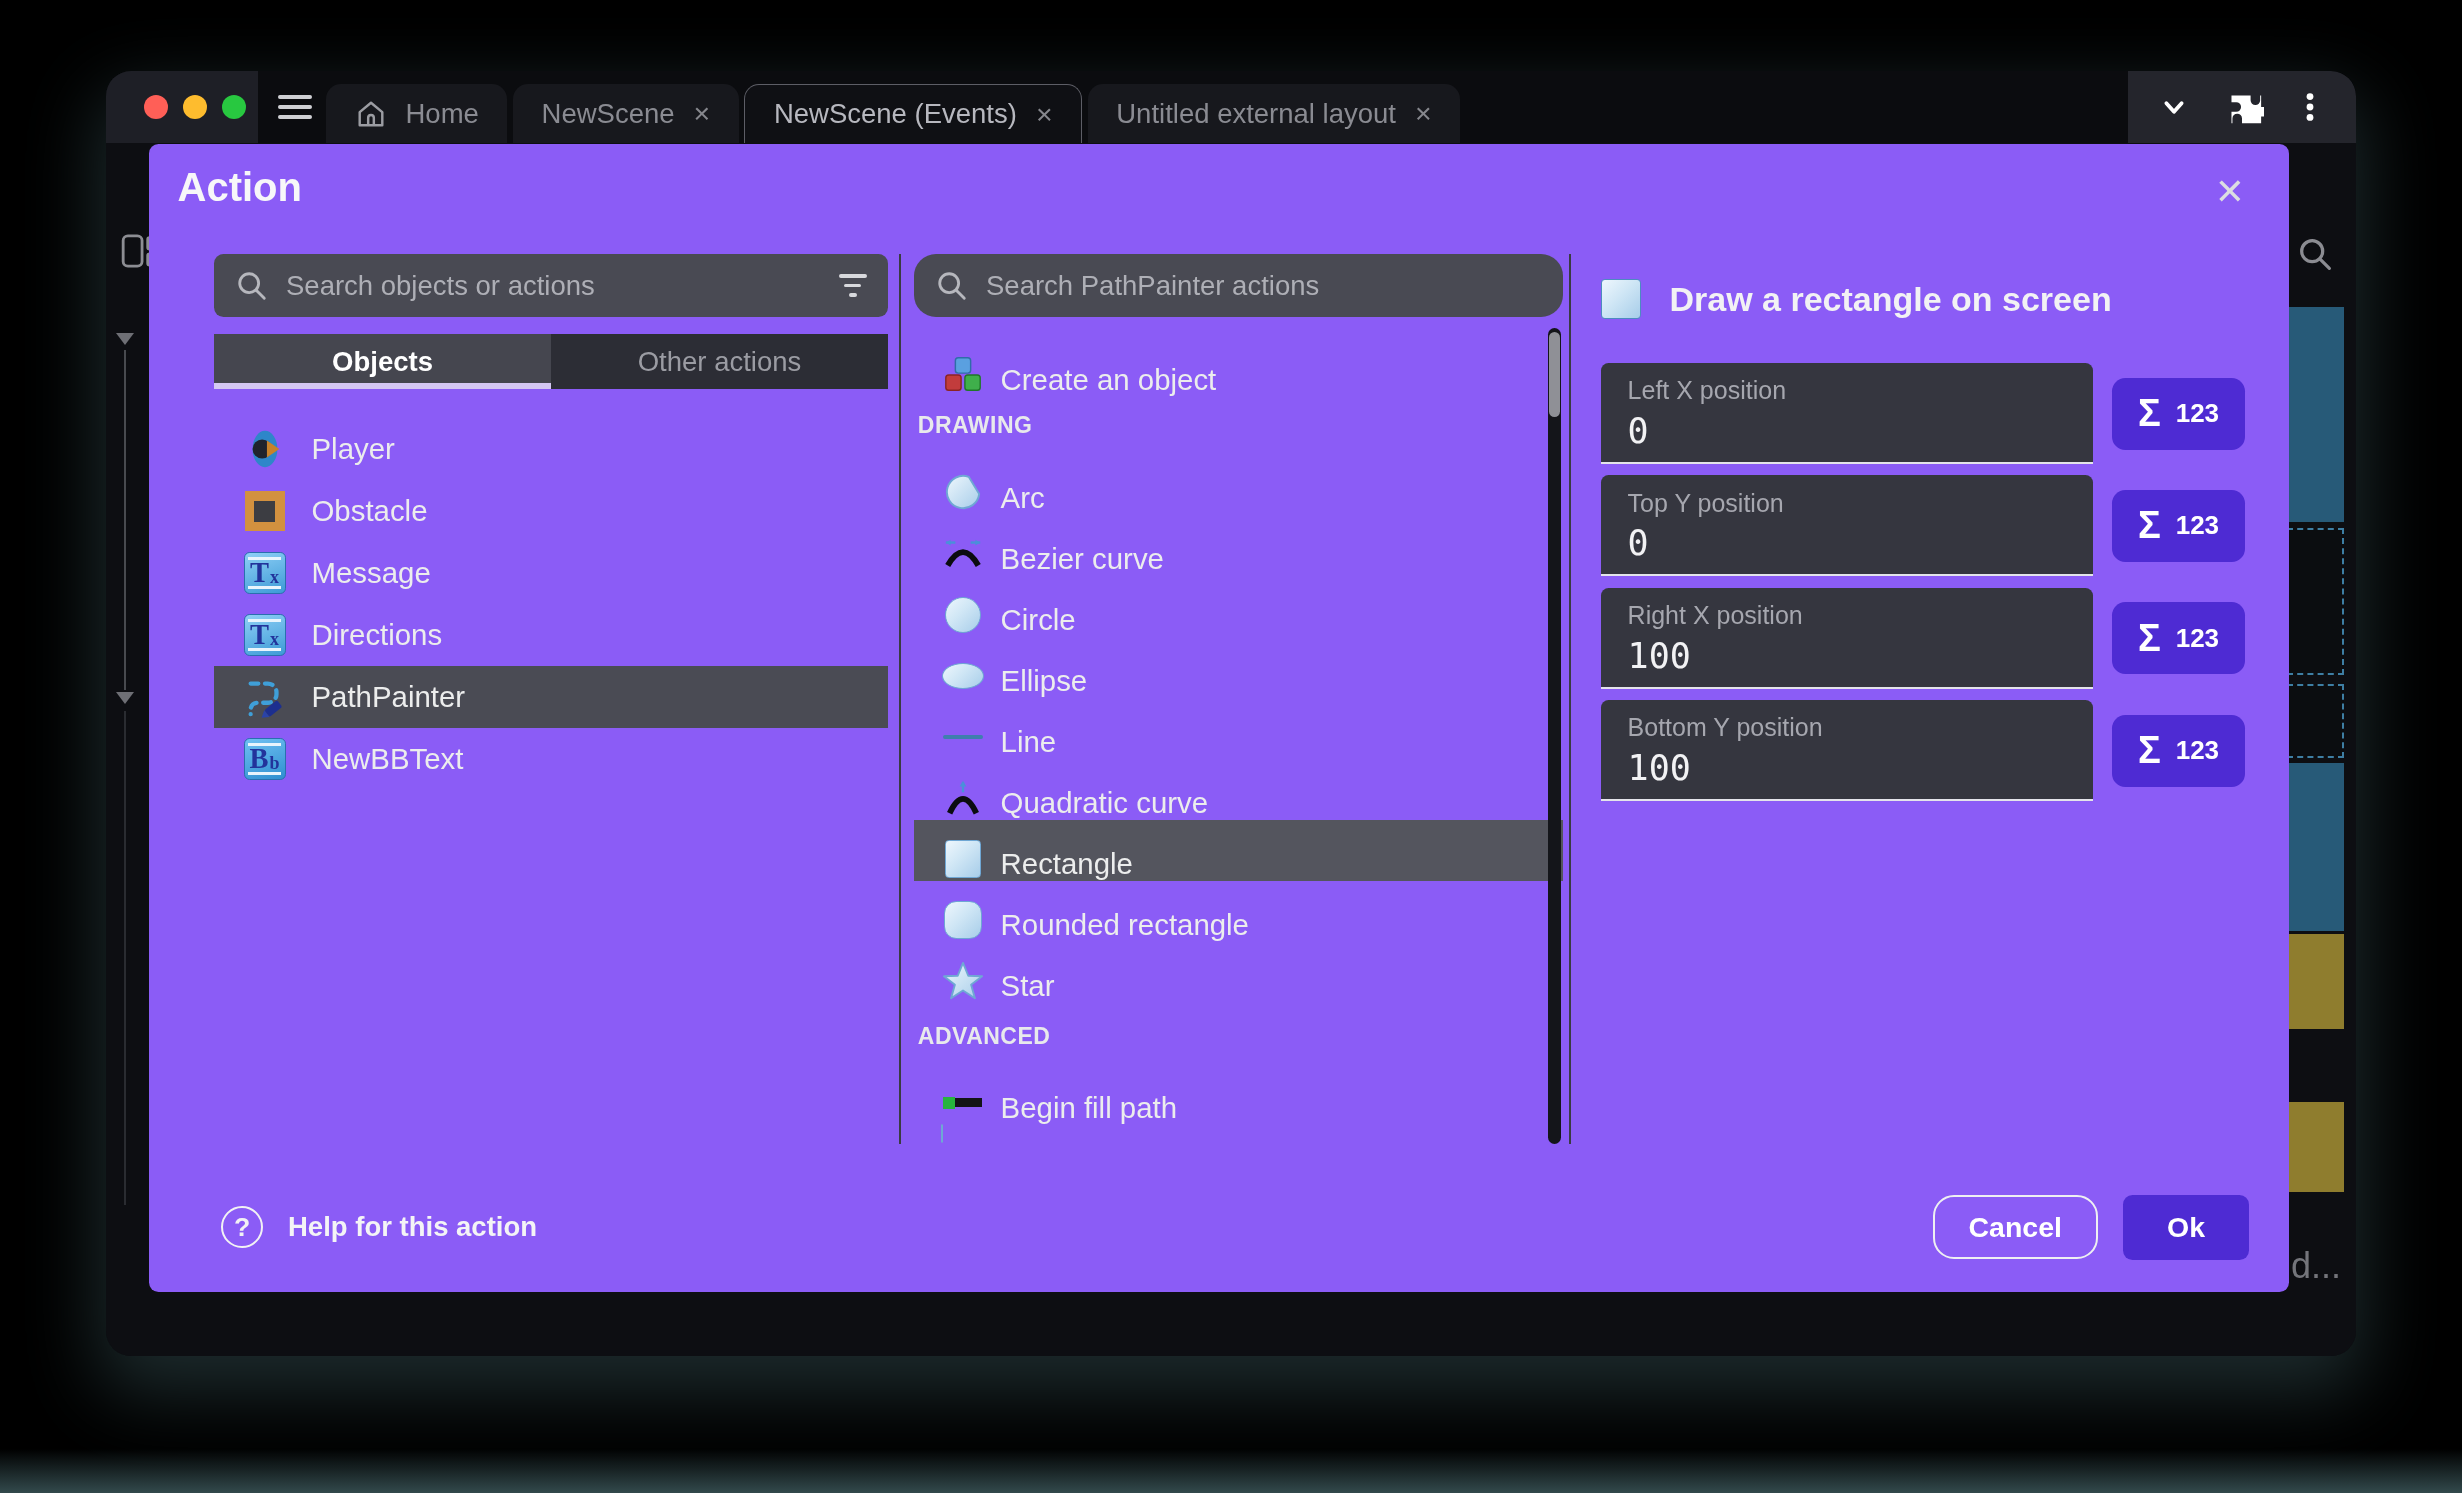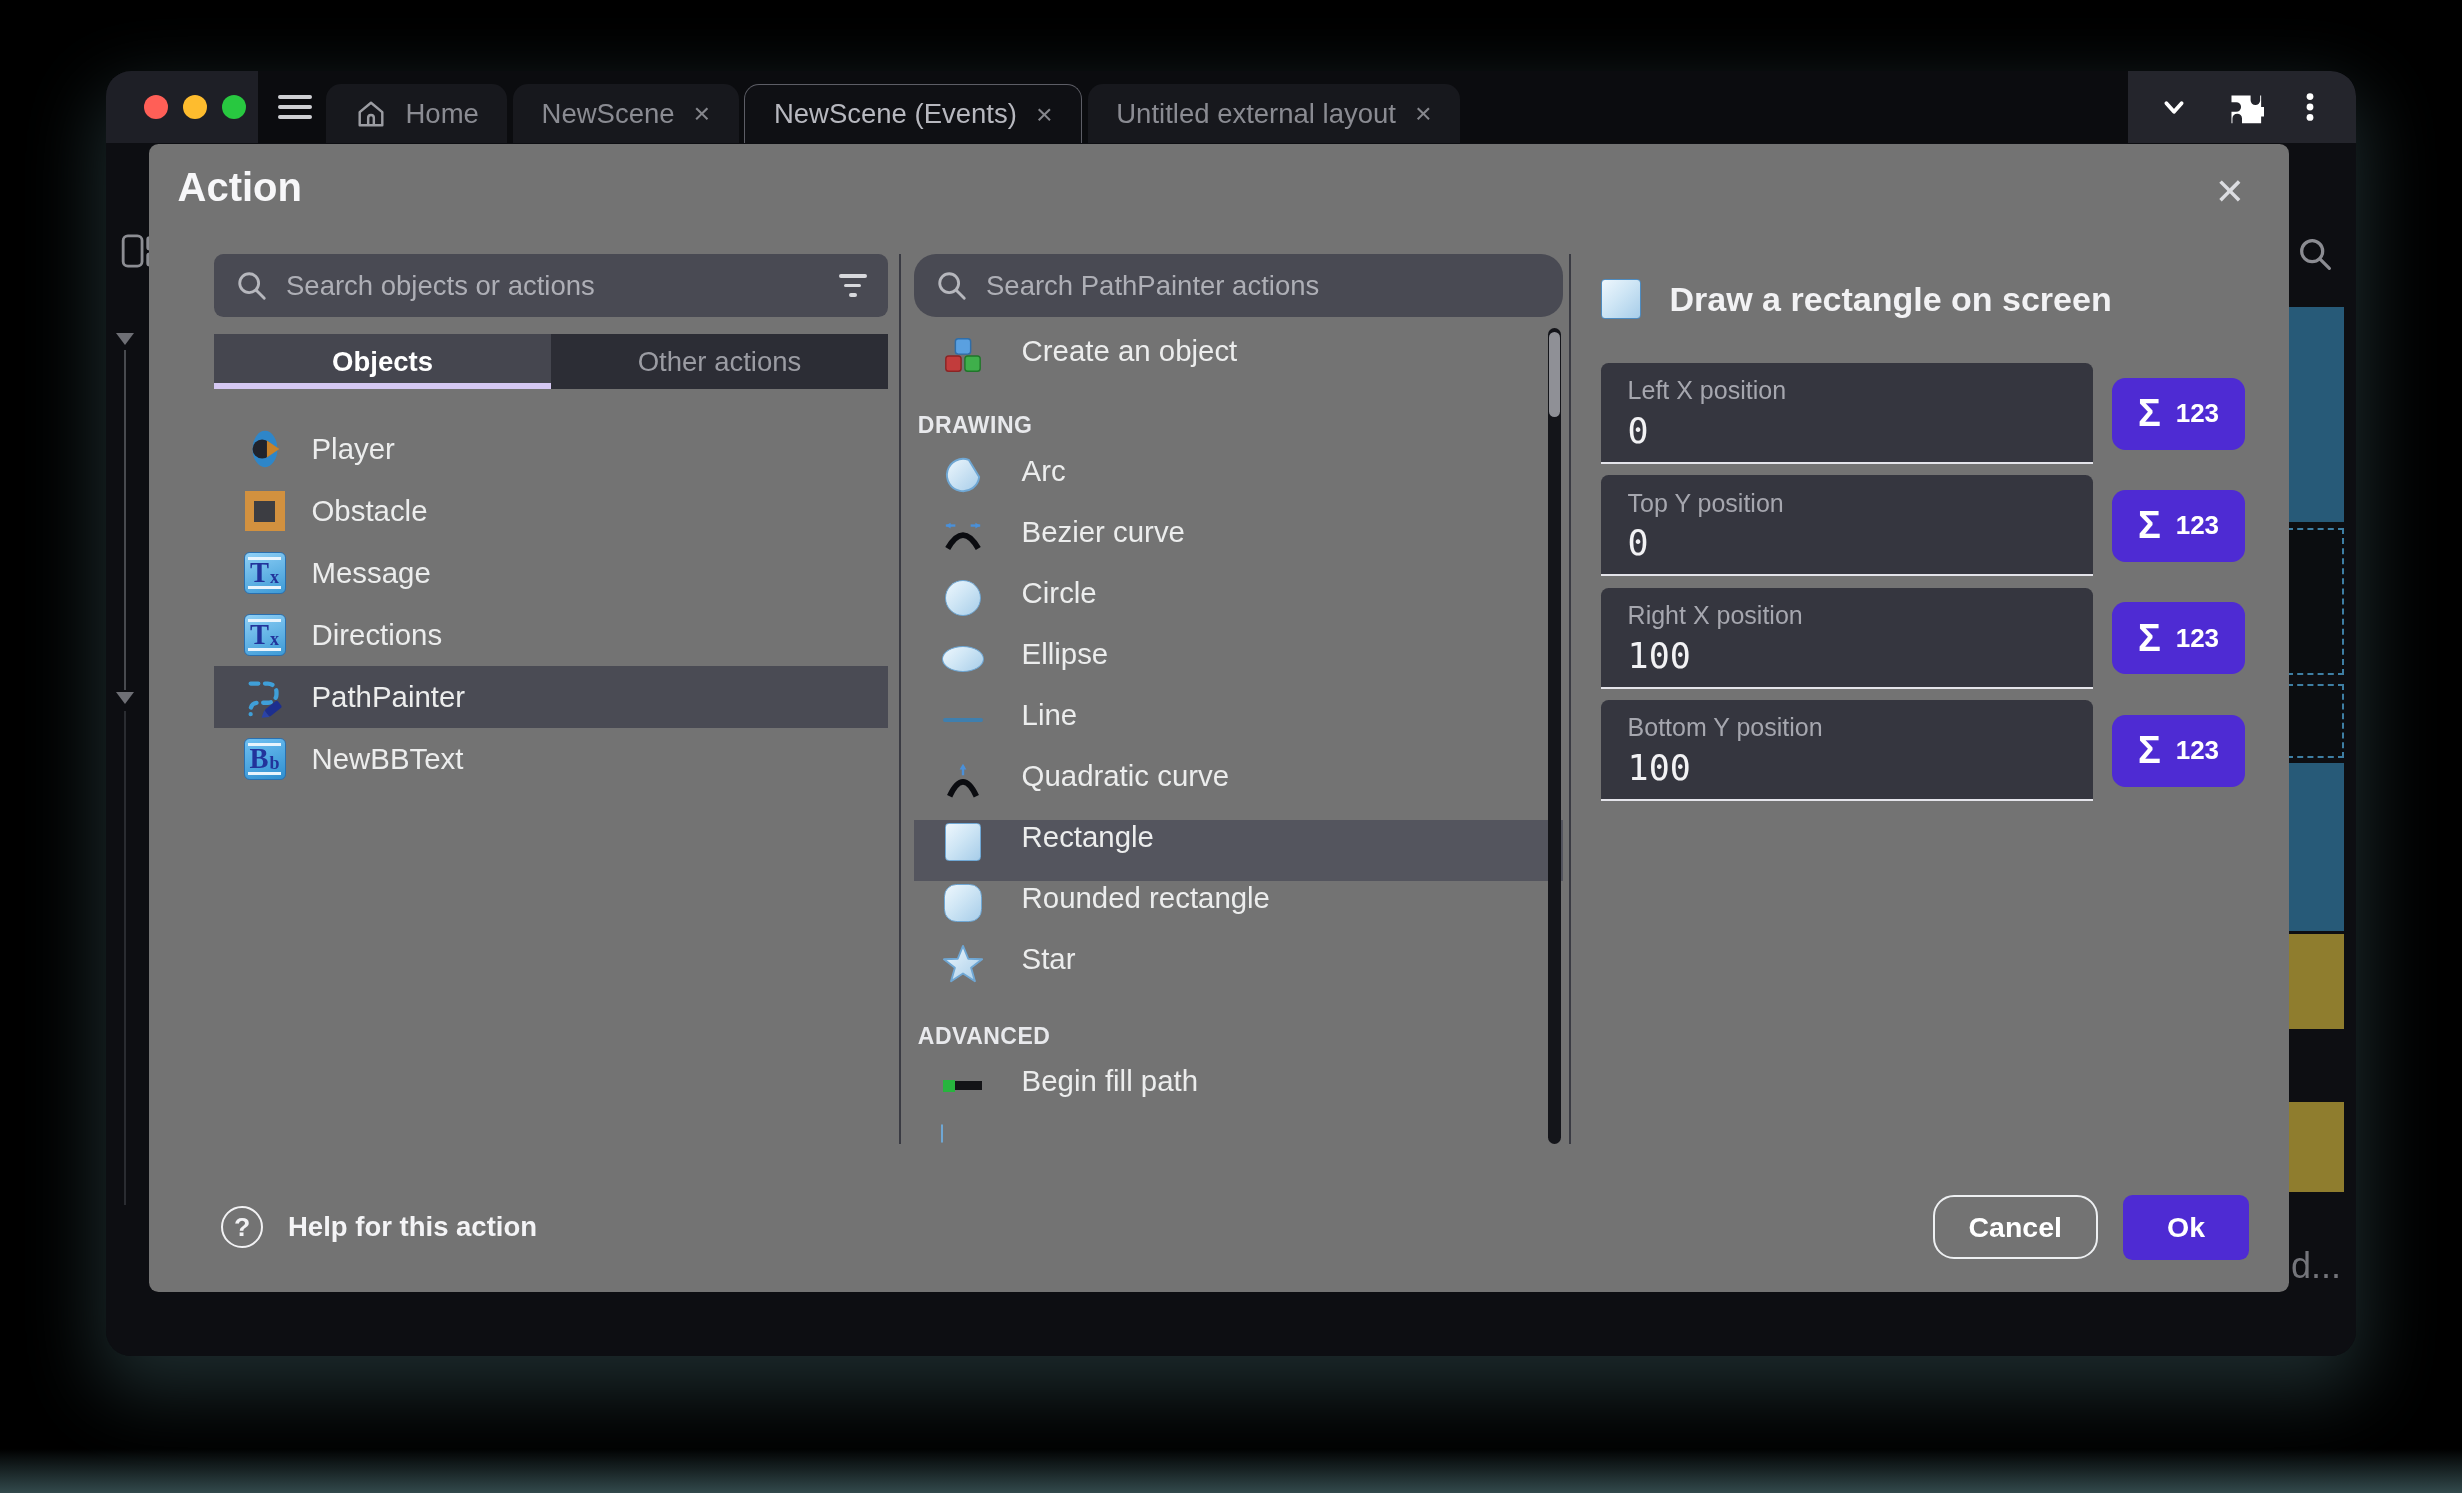--- a/index.html
+++ b/index.html
@@ -41,21 +41,21 @@
   .guide { position:absolute; width:1.9px; background:rgba(122,123,130,.55); }
   .rstrip-block { position:absolute; left:2181px; width:57px; }
   .b-teal { background:#275a78; }
   .b-yellow { background:#8f7d2e; }
   .b-dash { border:2.8px dashed #3e7ea3; background:rgba(10,12,16,.4); }
   .bg-mag { position:absolute; left:2189px; top:91px; }
   .dtext { position:absolute; left:2185px; top:1174px; font-size:36px; color:#74757b; z-index:3; }
 
   
   .modal { position:absolute; left:43px; top:73px; width:2140px; height:1148px;
-    background:#737373; border-radius:9.5px; z-index:10; }
+    background:#8b5cf6; border-radius:9.5px; z-index:10; }
   .m-title { position:absolute; left:28.5px; top:21px; font-size:40px; font-weight:800; color:#f7f7f9; }
   .m-close { position:absolute; right:44px; top:30px; font-size:36px; color:#dcdde1; cursor:pointer; line-height:1; }
 
   .search { position:absolute; top:110px; height:63px; background:#494a53; border-radius:9.5px;
     display:flex; align-items:center; padding:0 21px; gap:17px; }
   .search input { flex:1; background:transparent; border:none; outline:none;
     color:#e8e9ec; font-size:27.5px; font-family:inherit; }
   .search input::placeholder { color:#aeafb6; }
   .filter-ico { display:flex; flex-direction:column; gap:5.7px; align-items:center; cursor:pointer; }
   .filter-ico i { display:block; height:3.8px; border-radius:1.9px; background:#d8d9dd; }
@@ -72,21 +72,21 @@
   .orow.sel { background:#4a4b54; }
   .rowlabel { font-size:29.4px; color:#eceded; }
   .icobox { width:44px; height:44px; display:flex; align-items:center; justify-content:center; flex:none; }
 
   .vdiv { position:absolute; top:110px; width:1.9px; height:890px; background:#3a3b43; }
 
   
   .msearch { left:765px; width:649px;border-radius:22px; }
   .mlist { position:absolute; left:765px; top:184px; width:649px; height:816px; overflow:hidden; }
   .mpad { padding-top:5.7px; }
-  .mrow { height:61px; display:flex; align-items:flex-start; gap:37px; padding-left:26.6px; cursor:pointer; }
+  .mrow { height:61px; display:flex; align-items:flex-end; gap:16px; padding-left:26.6px; cursor:pointer; }
   .mrow.tall { height:63px; }
   .mrow.sel { background:#54555e; }
   .shead { height:57px; display:flex; align-items:center; padding-left:3.8px;
     font-size:23px; font-weight:700; letter-spacing:0.5px; color:#e8e9ec; }
   .shead.adv { height:61px; align-items:flex-end; padding-bottom:13.3px; }
   .scrollbar { position:absolute; left:1399px; top:184px; width:13.3px; height:816px;
     background:#14151a; border-radius:6.6px; }
   .thumb { position:absolute; left:0.9px; top:3.8px; width:11.4px; height:85px; background:#8f9096; border-radius:5.7px; }
 
   

